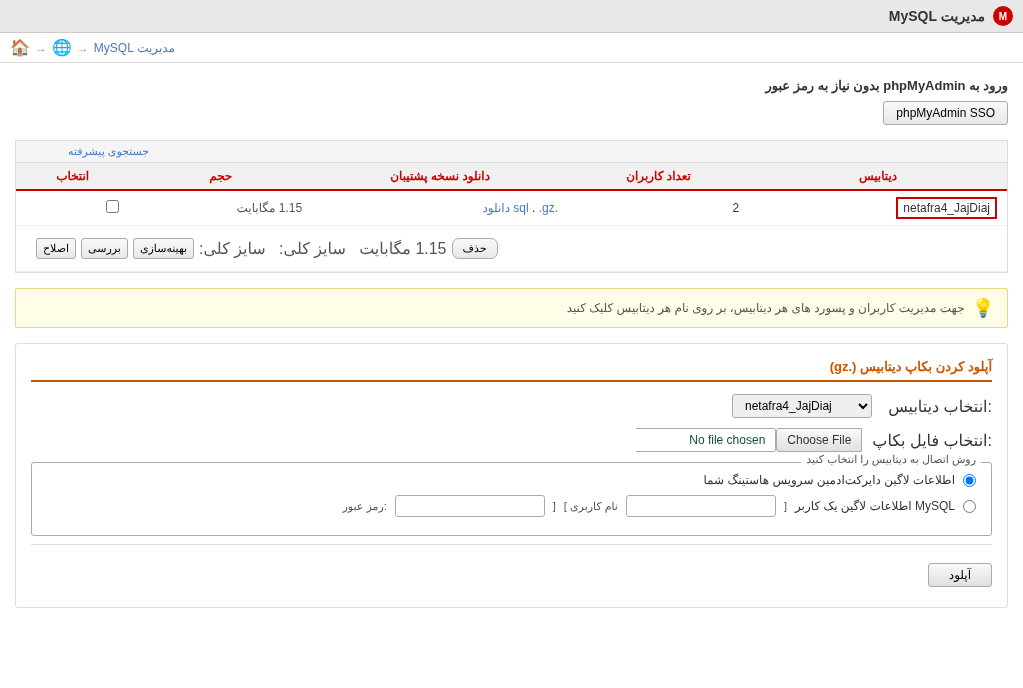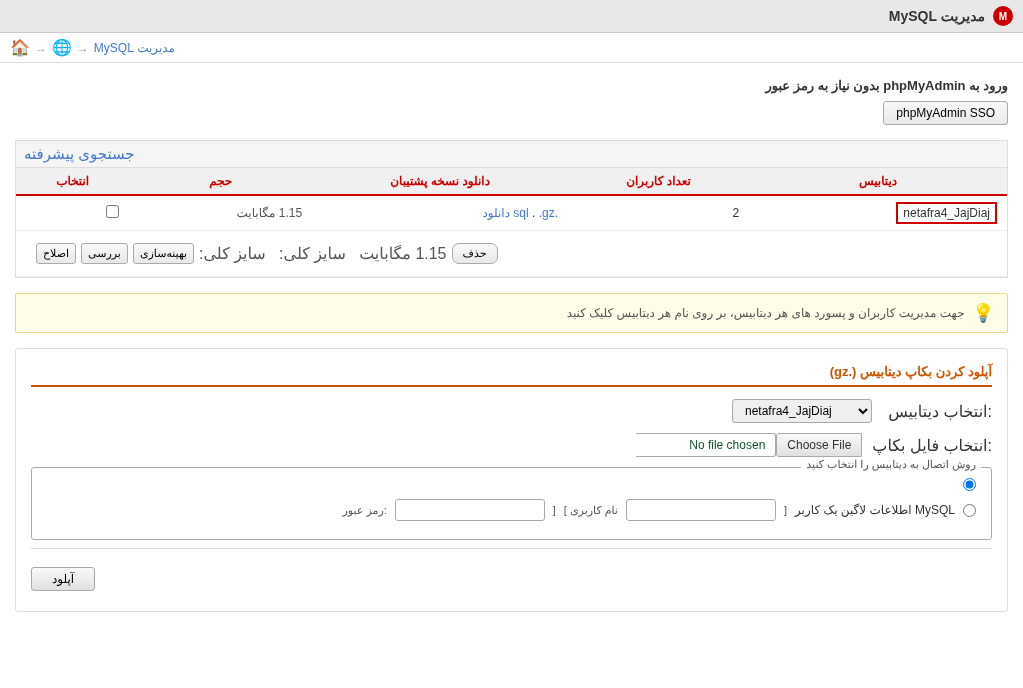--- a/index.html
+++ b/index.html
@@ -100,23 +100,24 @@
     }
     .table-header-row {
       display: flex;
       justify-content: flex-end;
       padding: 4px 8px;
       background: #f5f5f5;
       border-bottom: 1px solid #ddd;
     }
     .advanced-search-link {
       color: #4477cc;
-      font-size: 15px;
+      font-size: 11px;
       text-decoration: none;
       cursor: pointer;
+      margin-left: 44px;
     }
     .db-table {
       width: 100%;
       border-collapse: collapse;
       direction: rtl;
     }
     .db-table th {
       background: #f0f0f0;
       border-bottom: 2px solid #cc0000;
       padding: 6px 10px;
@@ -300,21 +301,21 @@
       font-family: Tahoma, Arial, sans-serif;
       width: 150px;
     }
     .inline-label {
       font-size: 11px;
       color: #555;
     }
     
     .upload-btn-row {
       display: flex;
-      justify-content: flex-end;
+      justify-content: flex-start;
       padding: 10px 0 5px 0;
     }
     .upload-btn {
       background: linear-gradient(to bottom, #f9f9f9, #e0e0e0);
       border: 1px solid #aaa;
       border-radius: 3px;
       padding: 4px 20px;
       font-size: 12px;
       cursor: pointer;
       font-family: Tahoma, Arial, sans-serif;
@@ -428,20 +429,21 @@
           <label for="backup-file" class="choose-file-btn">Choose File</label>
           <span class="file-name-display">No file chosen</span>
         </div>
       </div>
 
       <div class="connection-box">
         <span class="box-legend">روش اتصال به دیتابیس را انتخاب کنید</span>
 
         <div class="radio-row">
           <input type="radio" name="connection-method" id="radio1" checked="" style="">
+          <label for="radio1" class="radio-label">اطلاعات لاگین دایرکت‌ادمین سرویس هاستینگ شما</label>
         </div>
 
         <div class="radio-row">
           <input type="radio" name="connection-method" id="radio2" style="">
           <label for="radio2" class="radio-label">MySQL اطلاعات لاگین یک کاربر</label>
           <span class="inline-label"> [ </span>
           <input type="text" class="text-input" placeholder="" style="">
           <span class="inline-label">نام کاربری ]</span>
           <span class="inline-label"> [ </span>
           <input type="password" class="text-input" placeholder="" style="">

